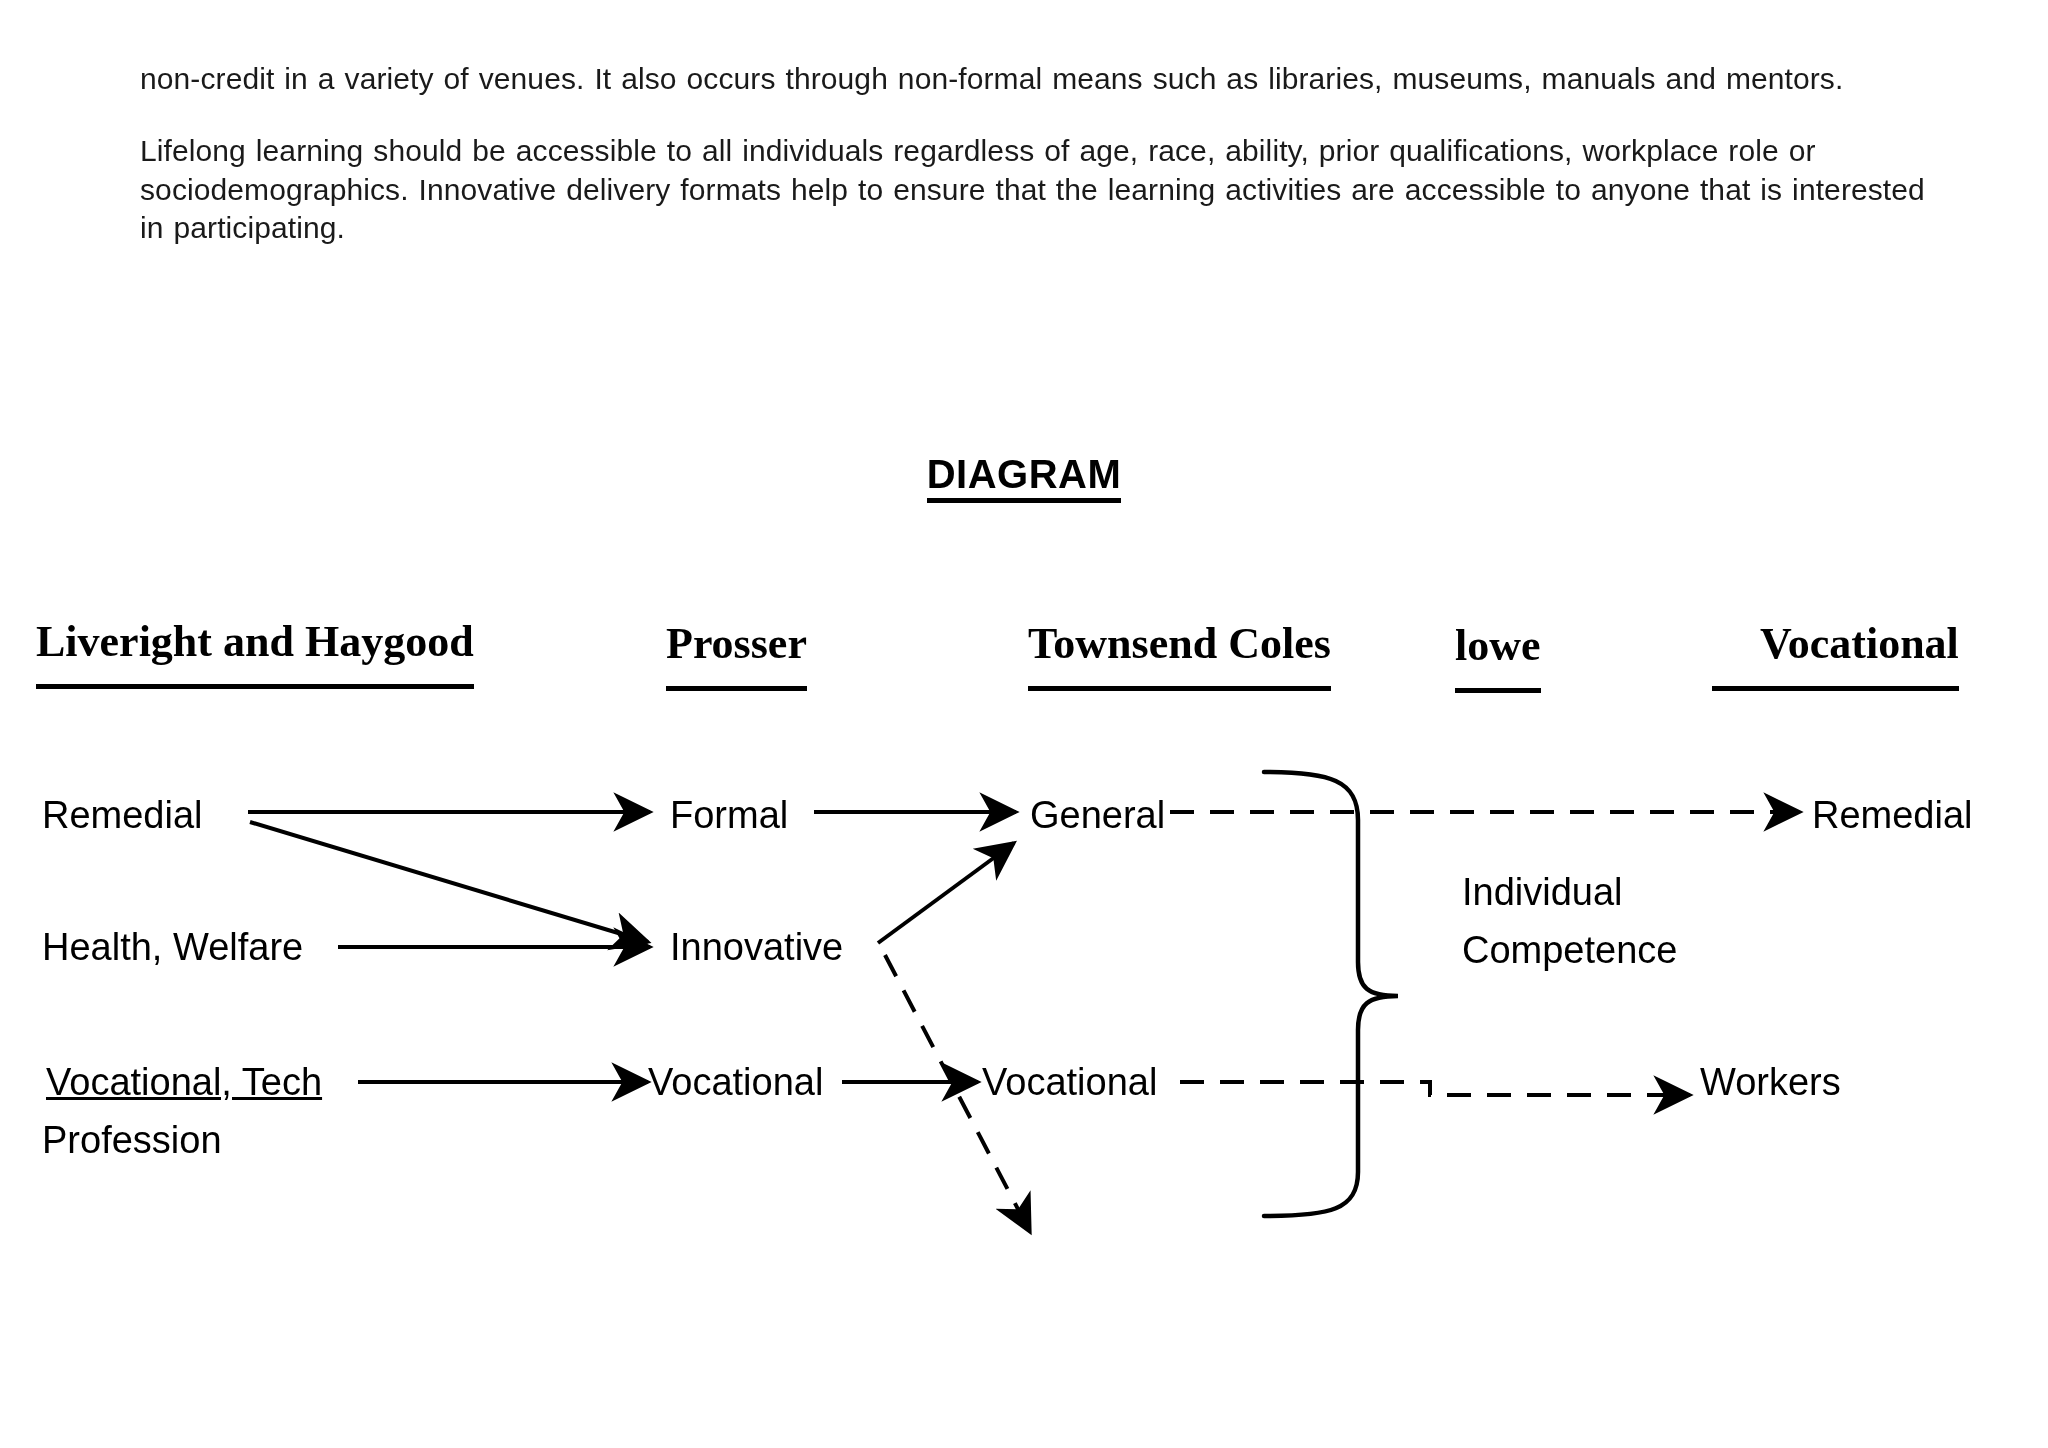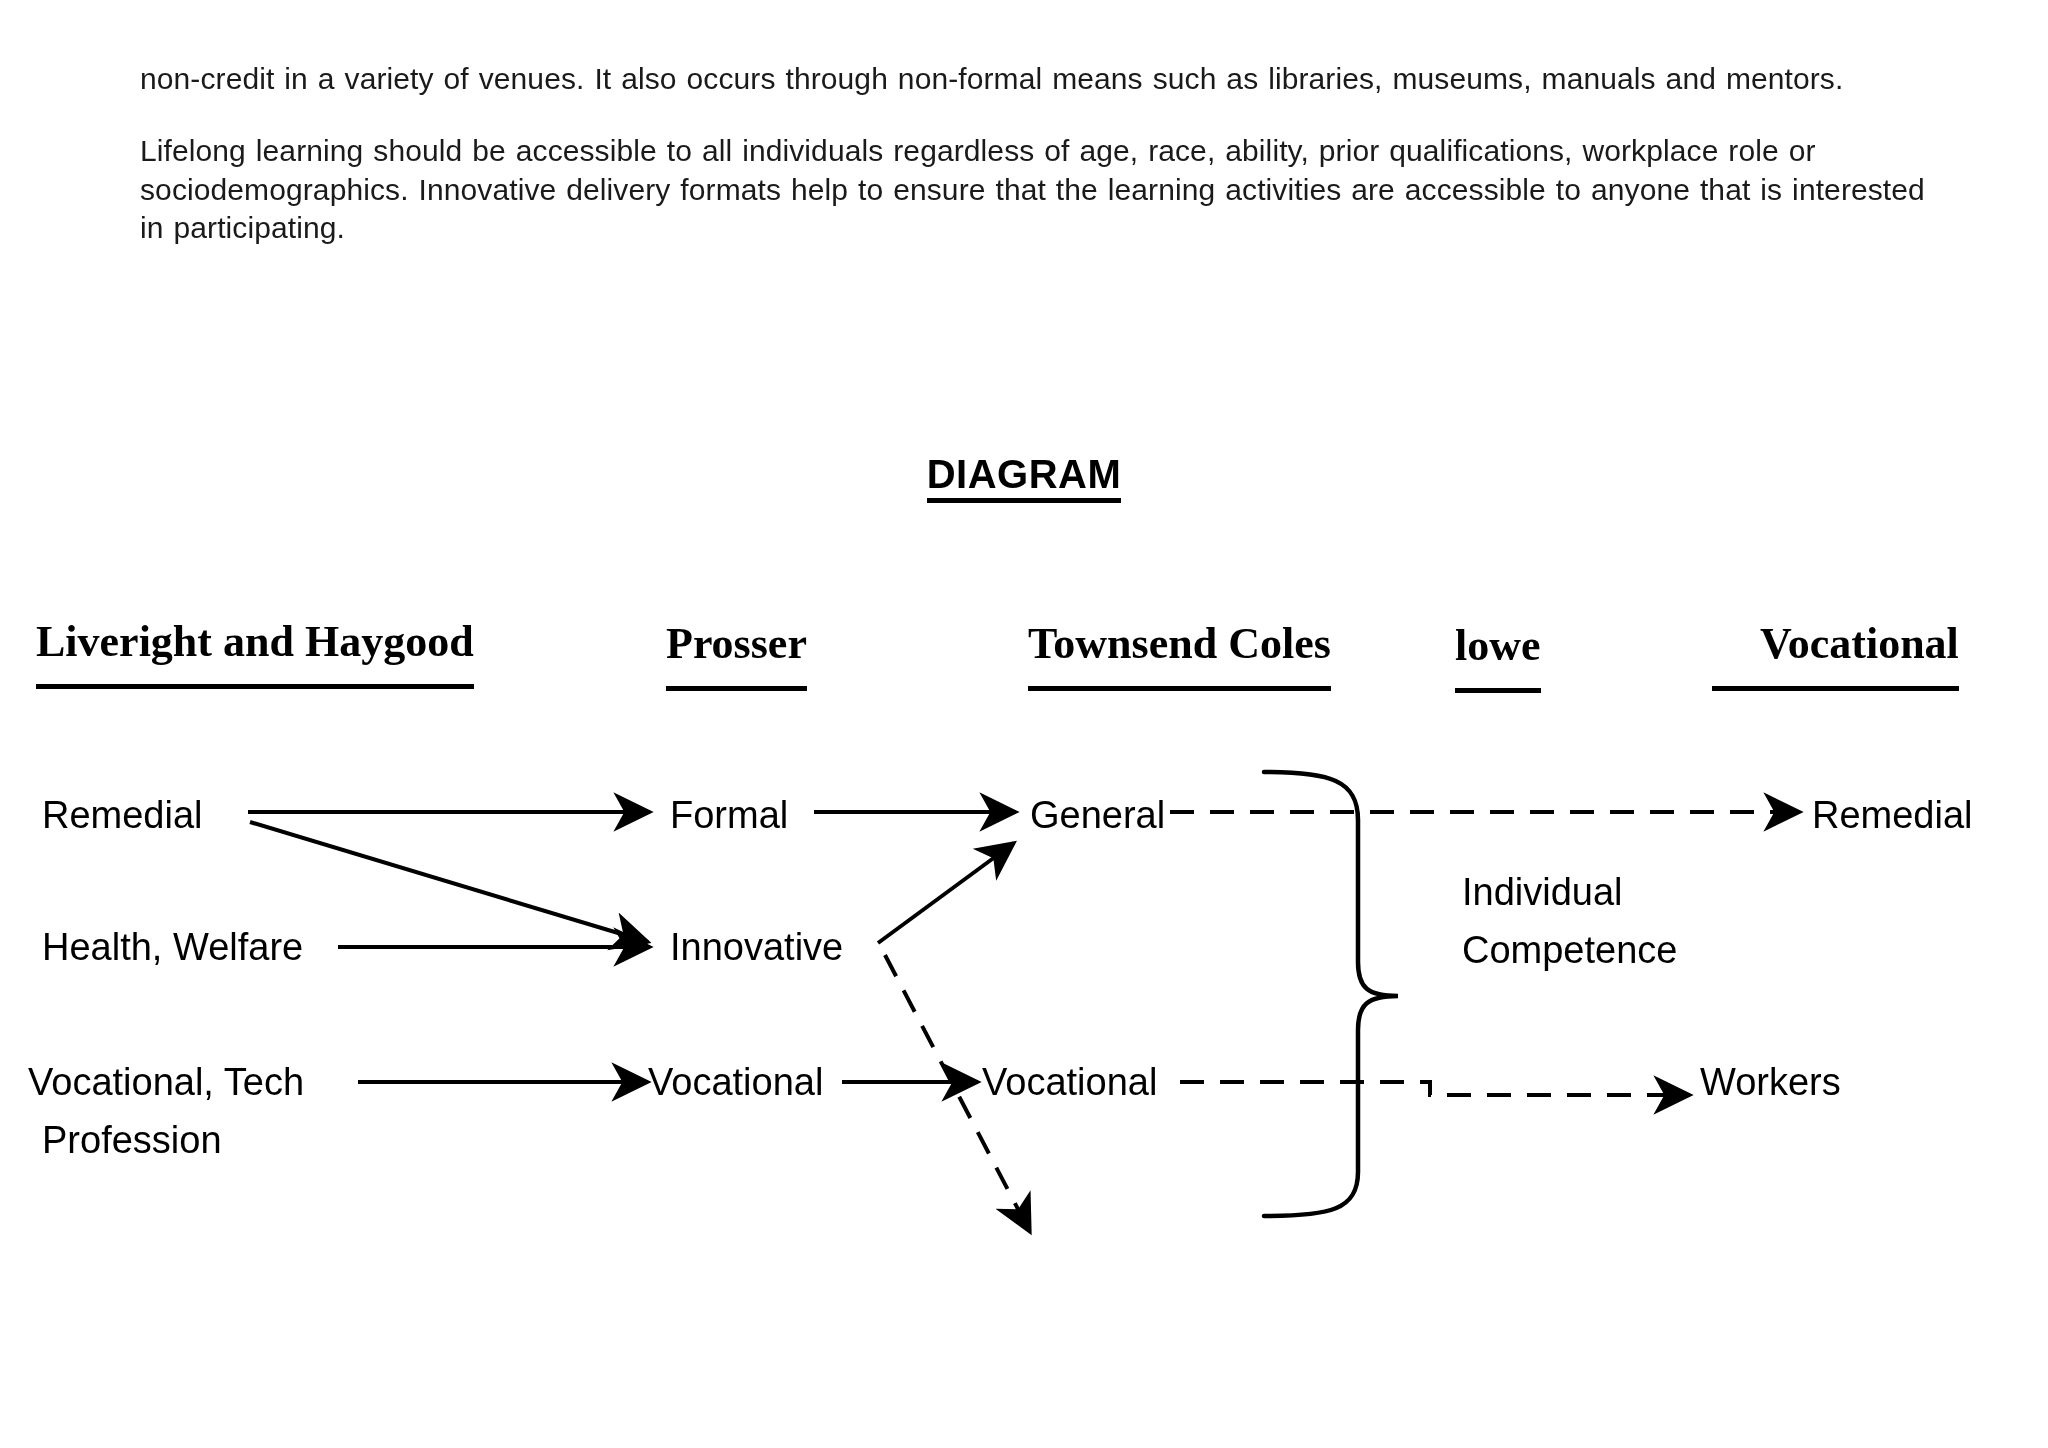--- a/index.html
+++ b/index.html
@@ -117,21 +117,21 @@
   </div>
   <div class="col-head" style="left:1455px;top:624px;">
     <span class="ul">lowe</span>
   </div>
   <div class="col-head" style="left:1712px;top:622px;">
     <span class="ul" style="padding-left:48px;">Vocational</span>
   </div>
 
   <div class="node" style="left:42px; top:793px;">Remedial</div>
   <div class="node" style="left:42px; top:925px;">Health, Welfare</div>
-  <div class="node" style="left:28px; top:1060px;">Vocational, Tech</div>
+  <div class="node" style="left:46px; top:1060px;text-decoration:underline;">Vocational, Tech</div>
   <div class="node" style="left:42px; top:1118px;">Profession</div>
 
   <div class="node" style="left:670px; top:793px;">Formal</div>
   <div class="node" style="left:670px; top:925px;">Innovative</div>
   <div class="node" style="left:648px; top:1060px;">Vocational</div>
 
   <div class="node" style="left:1030px;top:793px;">General</div>
   <div class="node" style="left:982px; top:1060px;">Vocational</div>
 
   <div class="node" style="left:1462px;top:870px;">Individual</div>

